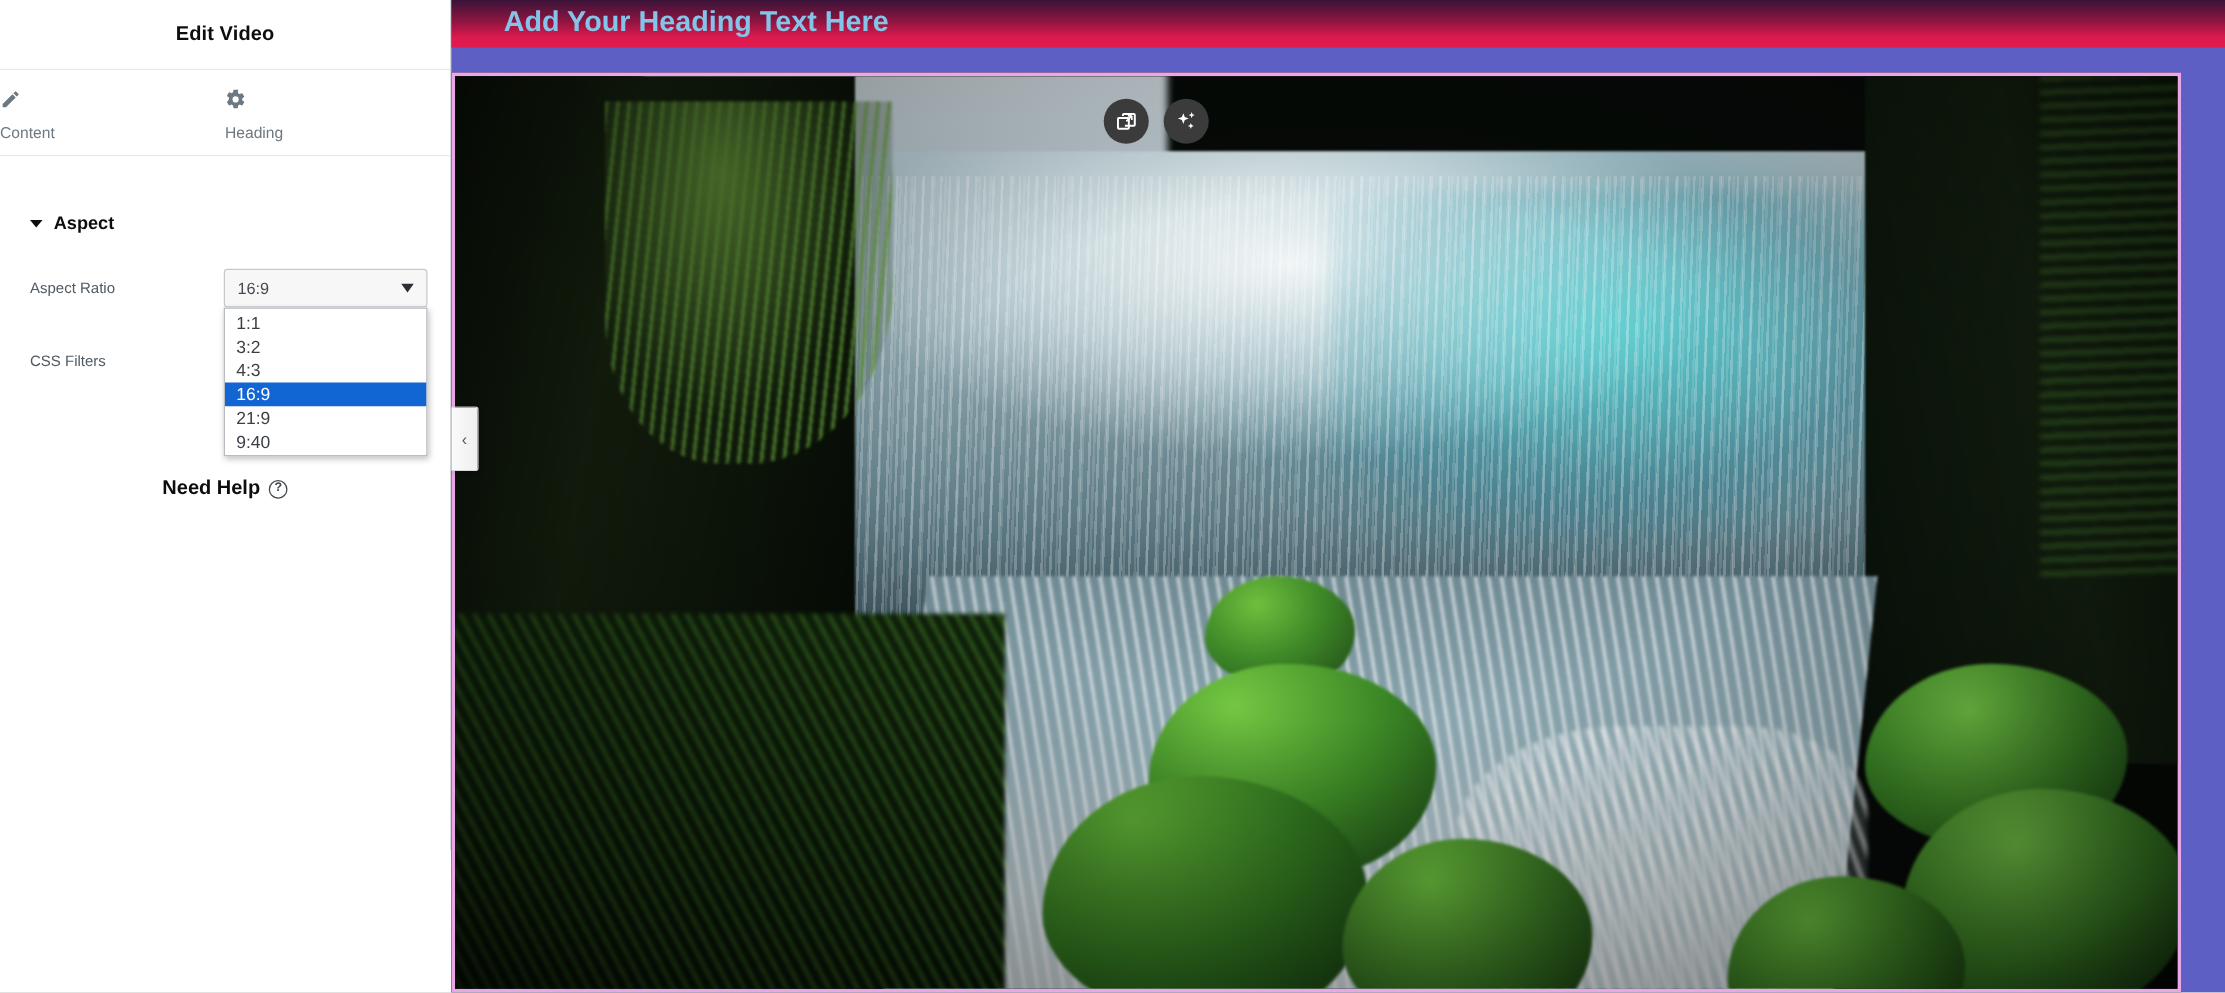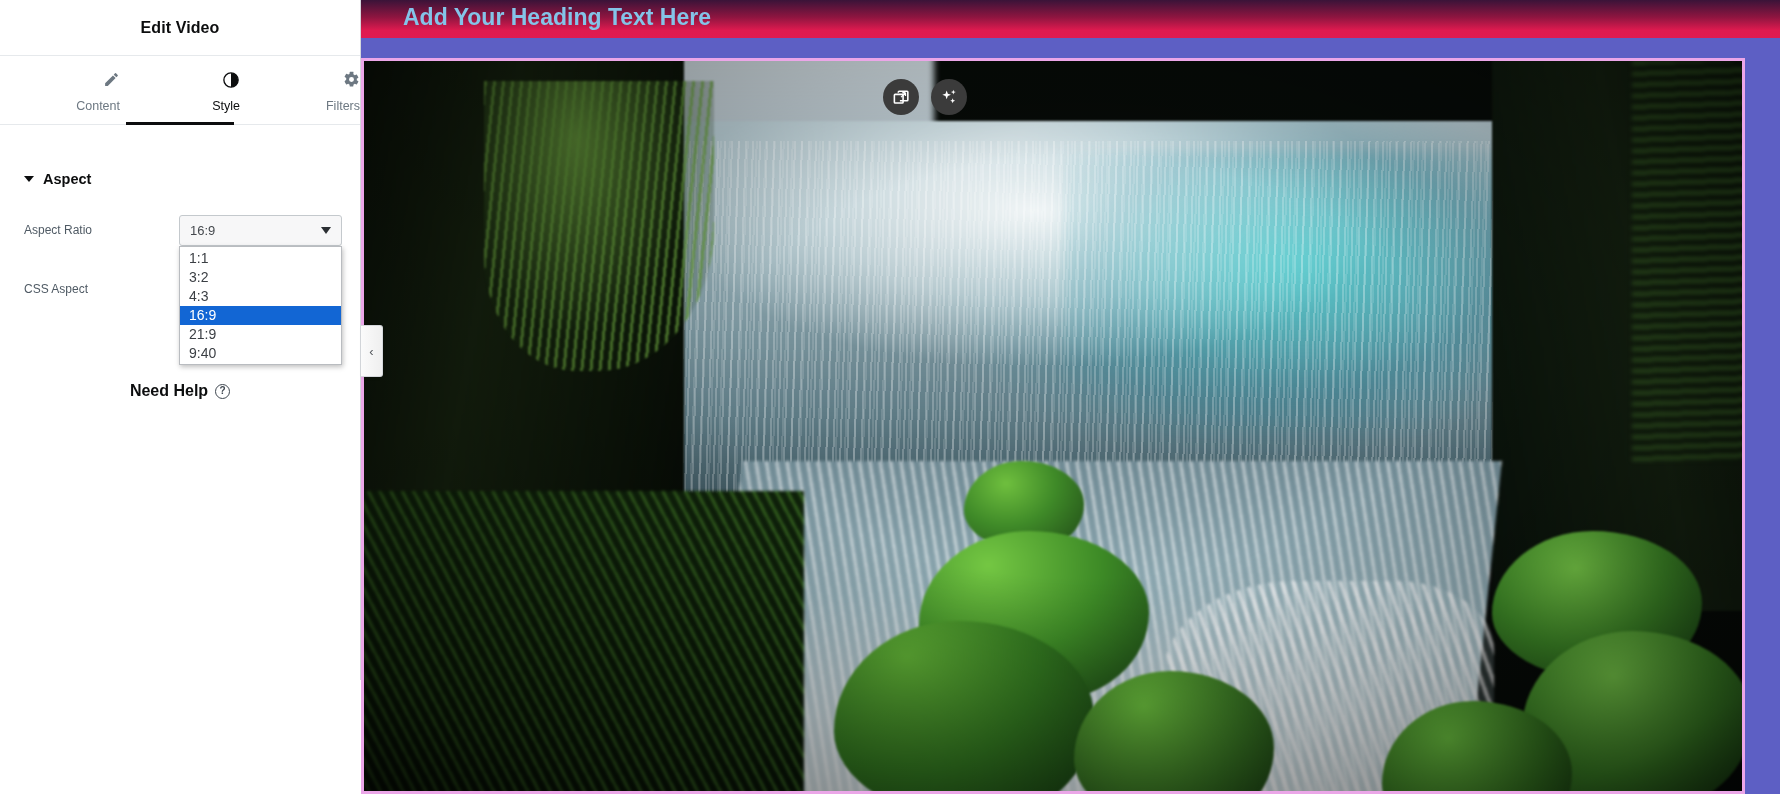--- a/index.html
+++ b/index.html
@@ -28,21 +28,21 @@
     font-size: 16px; font-weight: bold; color: #0c0d0e;
     letter-spacing: .1px;
   }
   .tabs {
     display: flex; height: 69px;
     border-bottom: 1px solid #e6e9ec;
   }
   .tab {
     flex: 1 1 0;
     display: flex; flex-direction: column;
-    align-items: flex-end; justify-content: center;
+    align-items: flex-start; justify-content: center;
     gap: 9px;
     cursor: pointer;
     position: relative;
     padding-top: 4px;
   }
   .tab .tab-icon {
     display: block; height: 19px;
     line-height: 19px;
     color: #6d7882;
     font-size: 17px;
@@ -322,36 +322,27 @@
 
     <nav class="tabs">
       <div class="tab">
         <span class="tab-icon">
           <svg width="17" height="17" viewBox="0 0 24 24" fill="currentColor">
             <path d="M3 17.25V21h3.75L17.81 9.94l-3.75-3.75L3 17.25zM20.71 7.04a1 1 0 0 0 0-1.41l-2.34-2.34a1 1 0 0 0-1.41 0l-1.83 1.83 3.75 3.75 1.83-1.83z"></path>
           </svg>
         </span>
         <span class="tab-label">Content</span>
       </div>
-      <div class="tab active">
-        <span class="tab-icon">
-          <svg width="18" height="18" viewBox="0 0 24 24">
-            <circle cx="12" cy="12" r="9.5" fill="none" stroke="currentColor" stroke-width="1.8"></circle>
-            <path d="M12 2.5a9.5 9.5 0 0 1 0 19z" fill="currentColor"></path>
-          </svg>
-        </span>
-        <span class="tab-label">Style</span>
-      </div>
       <div class="tab">
         <span class="tab-icon">
           <svg width="17" height="17" viewBox="0 0 24 24" fill="currentColor">
             <path d="M19.43 12.98c.04-.32.07-.64.07-.98s-.03-.66-.07-.98l2.11-1.65a.5.5 0 0 0 .12-.64l-2-3.46a.5.5 0 0 0-.61-.22l-2.49 1a7.3 7.3 0 0 0-1.69-.98l-.38-2.65A.49.49 0 0 0 14 1h-4a.49.49 0 0 0-.49.42l-.38 2.65c-.61.25-1.17.58-1.69.98l-2.49-1a.5.5 0 0 0-.61.22l-2 3.46a.5.5 0 0 0 .12.64l2.11 1.65c-.04.32-.07.65-.07.98s.3.66.07.98L2.46 14.6a.5.5 0 0 0-.12.64l2 3.46c.14.24.42.34.61.22l2.49-1c.52.4 1.08.73 1.69.98l.38 2.65c.04.24.25.42.49.42h4c.24 0 .45-.18.49-.42l.38-2.65c.61-.25 1.17-.58 1.69-.98l2.49 1c.19.12.47.02.61-.22l2-3.46a.5.5 0 0 0-.12-.64l-2.11-1.65zM12 15.5A3.5 3.5 0 1 1 15.5 12 3.5 3.5 0 0 1 12 15.5z"></path>
           </svg>
         </span>
-        <span class="tab-label">Filters</span>
+        <span class="tab-label">Heading</span>
       </div>
     </nav>
 
     <div class="section-head">
       <span class="caret"></span>
       <span class="section-title">Aspect</span>
     </div>
 
     <div class="control-row">
       <div class="control-label">Aspect Ratio</div>
@@ -365,21 +356,21 @@
           <div class="dd-option">3:2</div>
           <div class="dd-option">4:3</div>
           <div class="dd-option selected">16:9</div>
           <div class="dd-option">21:9</div>
           <div class="dd-option">9:40</div>
         </div>
       </div>
     </div>
 
     <div class="control-row second">
-      <div class="control-label">CSS Aspect</div>
+      <div class="control-label">CSS Filters</div>
     </div>
 
     <div class="need-help">
       <span class="need-help-text">Need Help</span>
       <span class="help-circle">?</span>
     </div>
 
     <div class="collapse-handle">
       <span>‹</span>
     </div>

